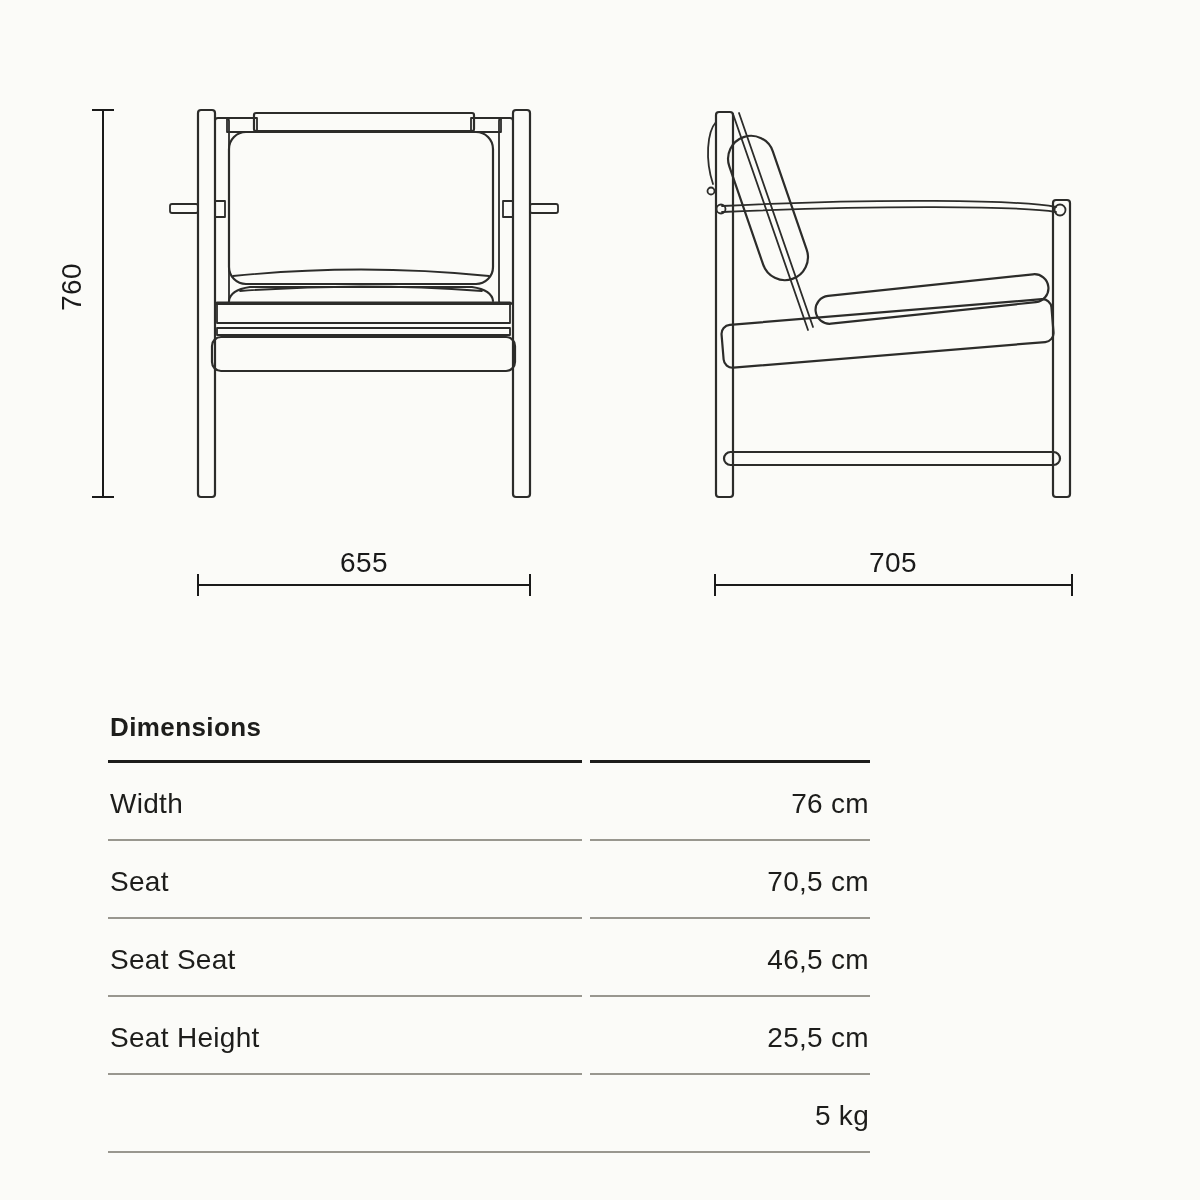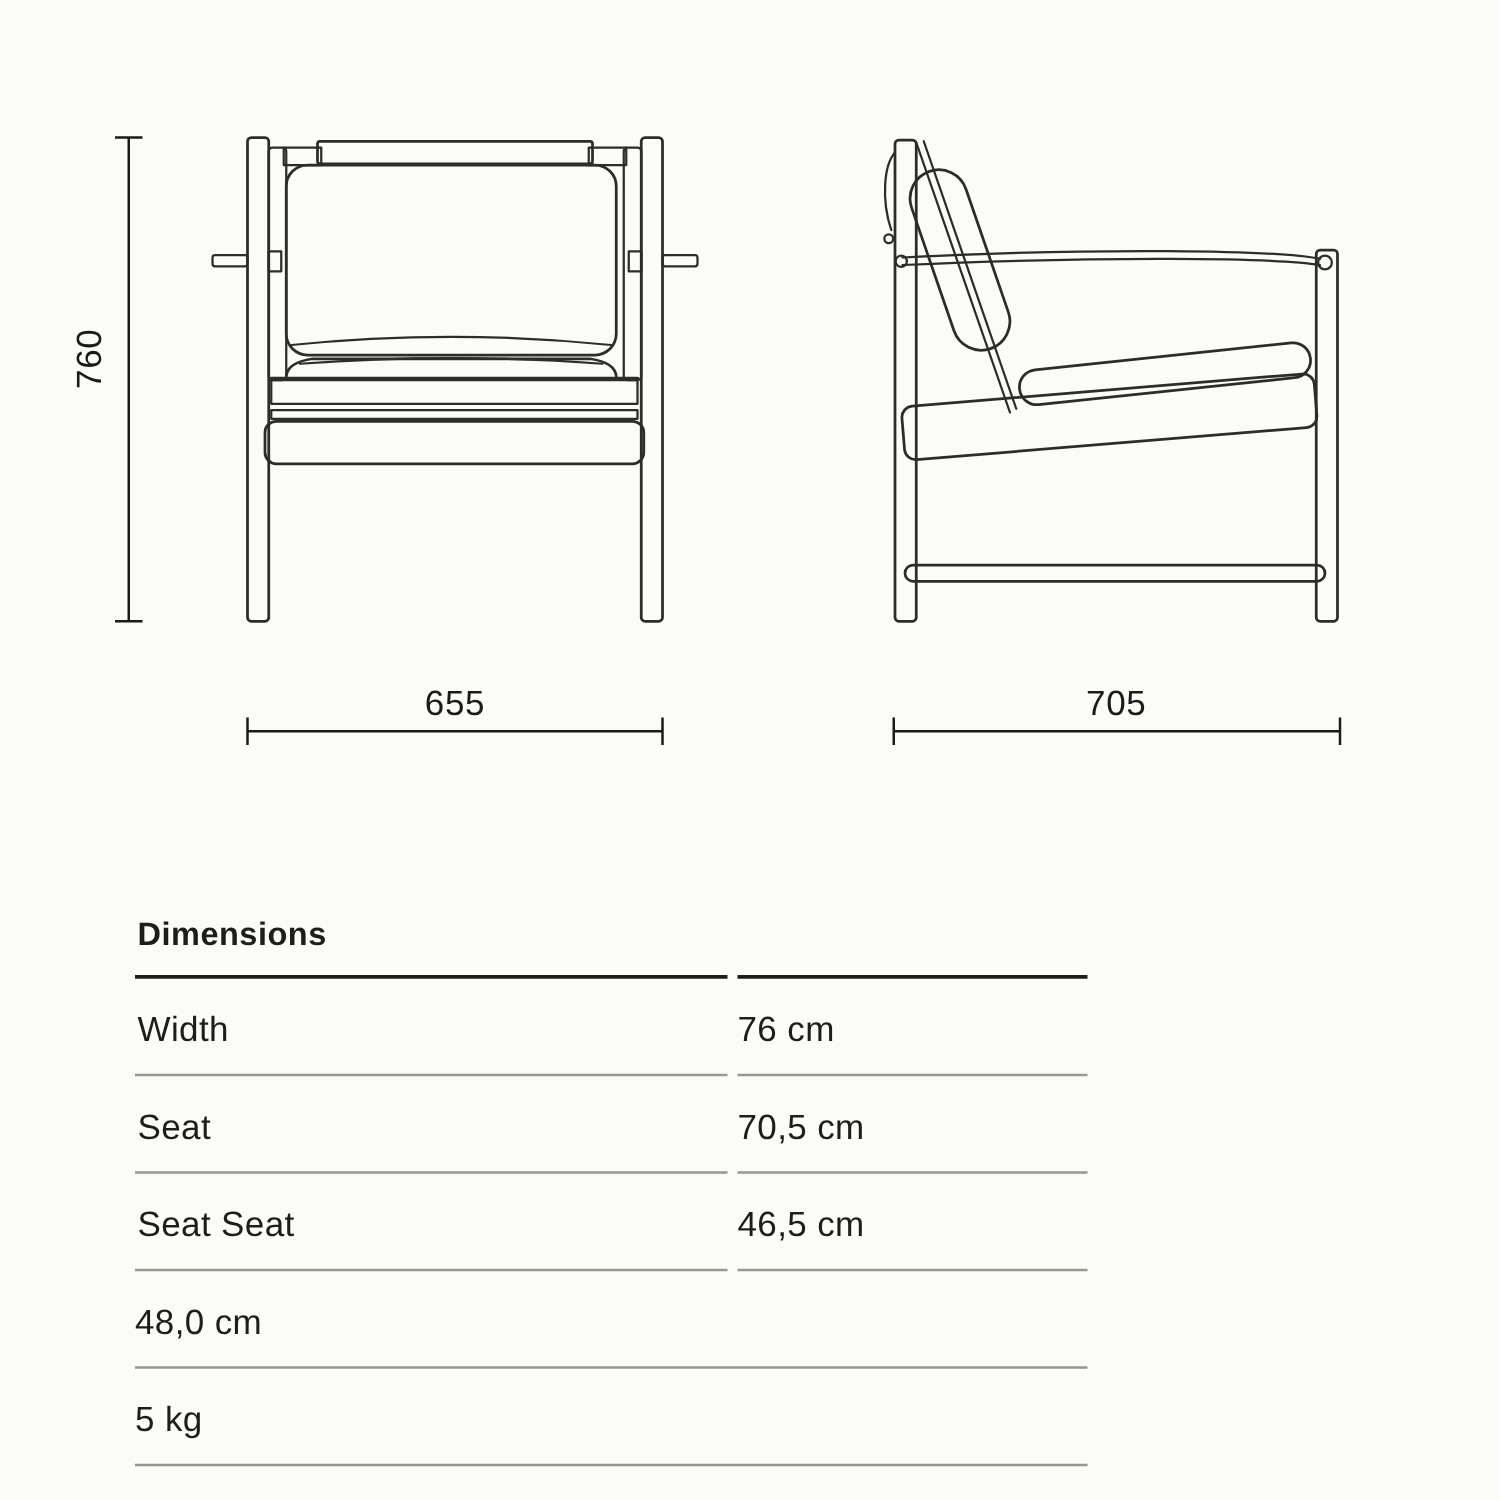--- a/index.html
+++ b/index.html
@@ -22,21 +22,21 @@
   svg .detail { stroke-width: 1.8; }
   svg .dim { stroke: var(--dimension, #1a1a1a); stroke-width: 2; }
   svg text.dim-label {
     fill: var(--dimension, #1a1a1a);
     font-size: 28px;
     letter-spacing: 0.5px;
     text-anchor: middle;
   }
 
   .spec {
-    margin: 72px 0 0 108px;
+    margin: 52px 0 0 108px;
     width: 762px;
   }
   .row { display: flex; gap: 8px; }
   .cell { box-sizing: border-box; }
   .hdr-cell {
     border-bottom: 3px solid var(--header_rule, #1d1d1b);
     padding: 0 0 18px 2px;
   }
   .title {
     font-size: 26px;
@@ -45,21 +45,21 @@
     letter-spacing: 0.4px;
   }
   .data-cell {
     border-bottom: 2px solid var(--separator, #99978f);
     padding: 25px 0 19px 2px;
     font-size: 28px;
     line-height: 32px;
     letter-spacing: 0.3px;
   }
   .col-label { width: 474px; }
-  .col-value { flex: 1; padding-left: 0; padding-right: 1px; }
+  .col-value { flex: 1; text-align: right; padding-left: 0; padding-right: 1px; }
 </style>
 </head>
 <body style="--background: #fbfbf8; --line: #2c2c2a; --dimension: #1a1a1a; --text: #1d1d1b; --separator: #99978f; --header_rule: #1d1d1b;">
 
 <div class="sheet">
 
   <svg class="drawing" viewBox="0 0 1200 660">
 
     <g class="frame">
 
@@ -149,21 +149,22 @@
     <div class="cell data-cell col-label">Seat</div>
     <div class="cell data-cell col-value">70,5 cm</div>
   </div>
 
   <div class="row">
     <div class="cell data-cell col-label">Seat Seat</div>
     <div class="cell data-cell col-value">46,5 cm</div>
   </div>
 
   <div class="row">
-    <div class="cell data-cell col-value">48,0 cm</div>
+    <div class="cell data-cell col-label">Seat Height</div>
+    <div class="cell data-cell col-value">25,5 cm</div>
   </div>
 
   <div class="row">
     <div class="cell data-cell col-value">5 kg</div>
   </div>
 </div>
   </div>
 
 </div>
 

